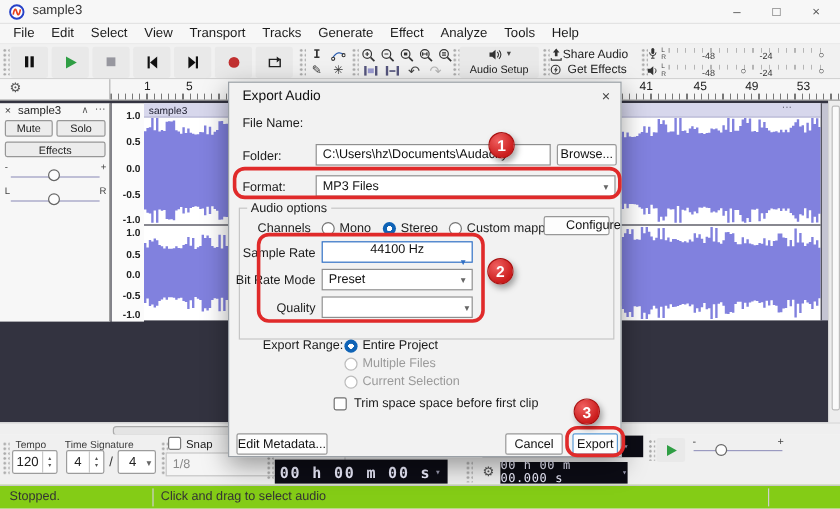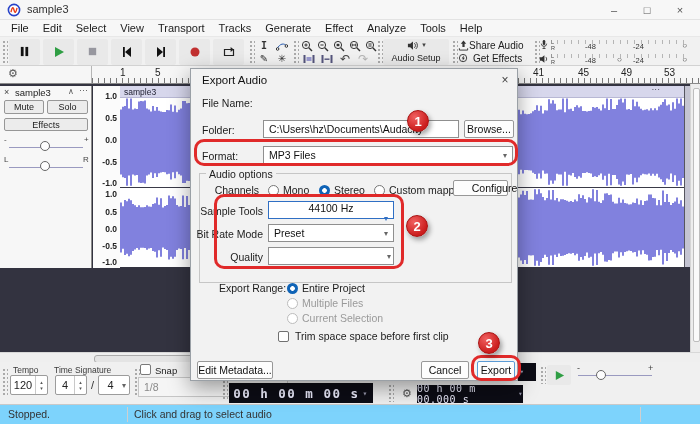--- a/index.html
+++ b/index.html
@@ -41,21 +41,21 @@
   .vthumb{position:absolute;left:2px;top:4px;width:5px;height:252px;background:#fafafa;border:1px solid #bdbdbd;border-radius:2px;}
   
   .hscroll{left:0;top:352px;width:700px;height:10px;background:#efefef;border-top:1px solid #d8d8d8;}
   .hthumb{position:absolute;left:94px;top:2px;width:330px;height:6px;background:#e4e4e4;border:1px solid #ababab;border-radius:3px;}
   
   .bottombar{left:0;top:362px;width:700px;height:42px;background:#f0f0f0;}
   .tiny-lbl{font-size:8.5px;color:#3a3a3a;}
   .spinbox{background:#fff;border:1px solid #9c9c9c;border-radius:2px;display:flex;align-items:stretch;font-size:11px;}
   .spincol{width:11px;border-left:1px solid #c9c9c9;display:flex;flex-direction:column;align-items:center;justify-content:center;font-size:5px;color:#555;line-height:6px;}
   .darktime{background:#0c0c15;color:#eef;font-family:"DejaVu Sans Mono",monospace;display:flex;align-items:center;justify-content:center;}
-  .statusbar{left:0;top:404px;width:700px;height:20px;background:#7dd3fc;border-top:1px solid #c9c9c9;font-size:10.5px;color:#333;}
+  .statusbar{left:0;top:404px;width:700px;height:20px;background:#84cc16;border-top:1px solid #c9c9c9;font-size:10.5px;color:#333;}
   .vsep{width:1px;background:#cfcfcf;}
   
   .dialog{left:190px;top:68px;width:328px;height:313px;background:#f2f2f2;border:1px solid #9aa0a6;
           box-shadow:0 7px 20px rgba(0,0,0,.38);z-index:40;}
   .dlg-lbl{font-size:10.5px;color:#1c1c1c;}
   .dlg-input{background:#fff;border:1px solid #8f8f8f;font-size:10.5px;display:flex;align-items:center;padding:0 5px;color:#111;}
   .dlg-select{background:#fff;border:1px solid #8f8f8f;font-size:10.5px;display:flex;align-items:center;padding:0 5px;color:#111;}
   .caret{margin-left:auto;color:#666;font-size:8px;}
   .btn{background:#fdfdfd;border:1px solid #989898;border-radius:2px;font-size:10.5px;color:#111;}
   .radio{width:11px;height:11px;border-radius:50%;background:#fff;border:1px solid #767676;}
@@ -478,21 +478,21 @@
     <div class="abs radio" style="left:77px;top:116px;"></div>
     <span class="abs dlg-lbl" style="left:92px;top:115px;">Mono</span>
     <div class="abs radio sel" style="left:128px;top:116px;"></div>
     <span class="abs dlg-lbl" style="left:143px;top:115px;">Stereo</span>
     <div class="abs radio" style="left:183px;top:116px;"></div>
     <span class="abs dlg-lbl" style="left:198px;top:115px;">Custom mapping</span>
     <div class="abs btn ctr" style="left:262px;top:111px;width:55px;height:16px;padding-left:28px;">
         <span>Configure</span>
       </div>
 
-    <span class="abs dlg-lbl" style="left:0px;top:136px;width:72px;text-align:right;">Sample Tools</span>
+    <span class="abs dlg-lbl" style="left:0px;top:136px;width:72px;text-align:right;">Sample Rate</span>
     <div class="abs dlg-select" style="left:77px;top:132px;width:126px;height:18px;border-color:#2f6fc4;flex-direction:column;">
       <span>44100 Hz</span>
       <span class="caret" style="color:#2f6fc4;">▾</span>
     </div>
 
     <span class="abs dlg-lbl" style="left:0px;top:159px;width:72px;text-align:right;">Bit Rate Mode</span>
     <div class="abs dlg-select" style="left:77px;top:155px;width:126px;height:18px;">
       <span>Preset</span>
       <span class="caret">▾</span>
     </div>

